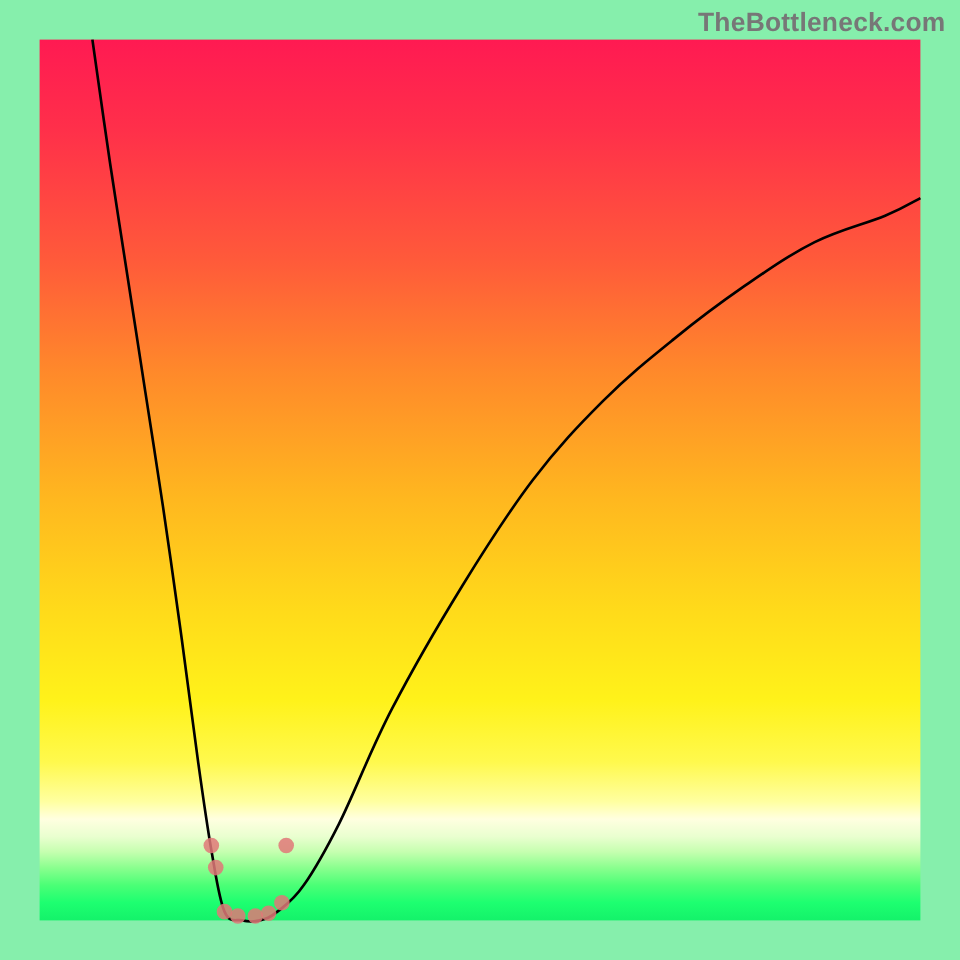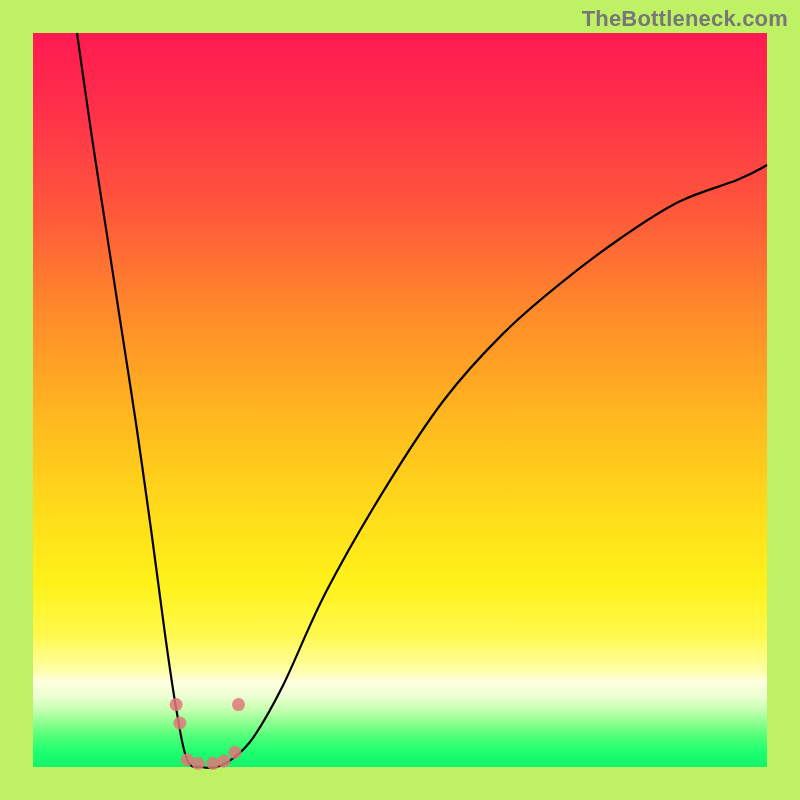--- a/index.html
+++ b/index.html
@@ -7,21 +7,21 @@
     padding: 0;
     width: 800px;
     height: 800px;
     background: #000;
     overflow: hidden;
   }
   .frame {
     position: relative;
     width: 800px;
     height: 800px;
-    background: #bef264;
+    background: #86efac;
   }
   .plot-bg {
     position: absolute;
     left: 33px;
     top: 33px;
     width: 734px;
     height: 734px;
     
     
     background: linear-gradient(to bottom,

